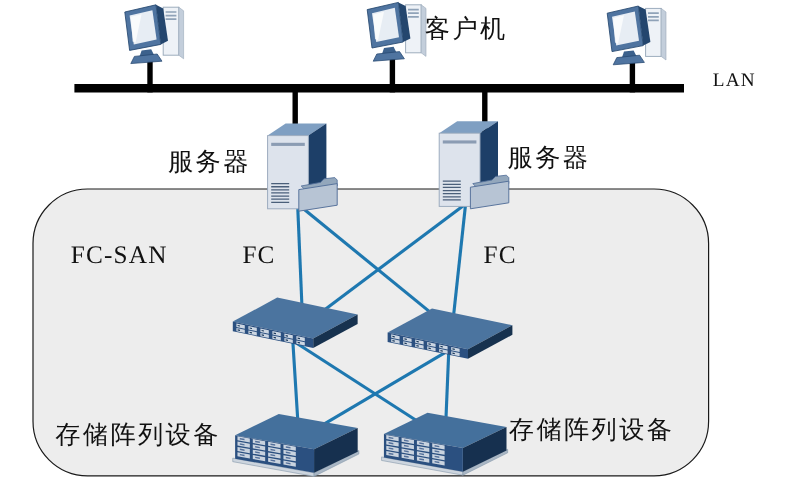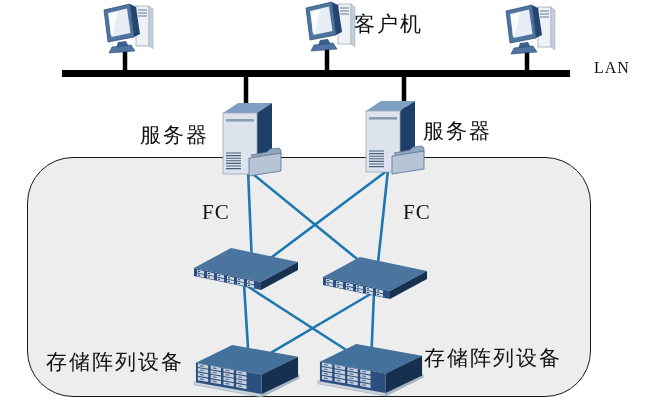--- a/index.html
+++ b/index.html
@@ -157,18 +157,19 @@
       <line x1="8" y1="28.1" x2="57" y2="28.1" stroke="#54709a" stroke-width="1.2" stroke-dasharray="4 9"></line>
       <line x1="8" y1="32.6" x2="57" y2="32.6" stroke="#54709a" stroke-width="1.2" stroke-dasharray="4 9"></line>
       <line x1="8" y1="37.1" x2="57" y2="37.1" stroke="#54709a" stroke-width="1.2" stroke-dasharray="4 9"></line>
     </g>
   </svg>
 
   <div class="lbl lbl-cn" style="left:354px;top:13px">客户机</div>
   <div class="lbl lbl-en" style="left:594px;top:59px">LAN</div>
   <div class="lbl lbl-cn" style="left:140px;top:124px">服务器</div>
   <div class="lbl lbl-cn" style="left:423px;top:120px">服务器</div>
+  <div class="lbl lbl-en" style="left:59px;top:201px;font-size:21px">FC-SAN</div>
   <div class="lbl lbl-en" style="left:202px;top:201px;font-size:21px">FC</div>
   <div class="lbl lbl-en" style="left:403px;top:201px;font-size:21px">FC</div>
   <div class="lbl lbl-cn" style="left:46px;top:351px">存储阵列设备</div>
   <div class="lbl lbl-cn" style="left:424px;top:347px">存储阵列设备</div>
 
 </div>
 
 </body></html>

